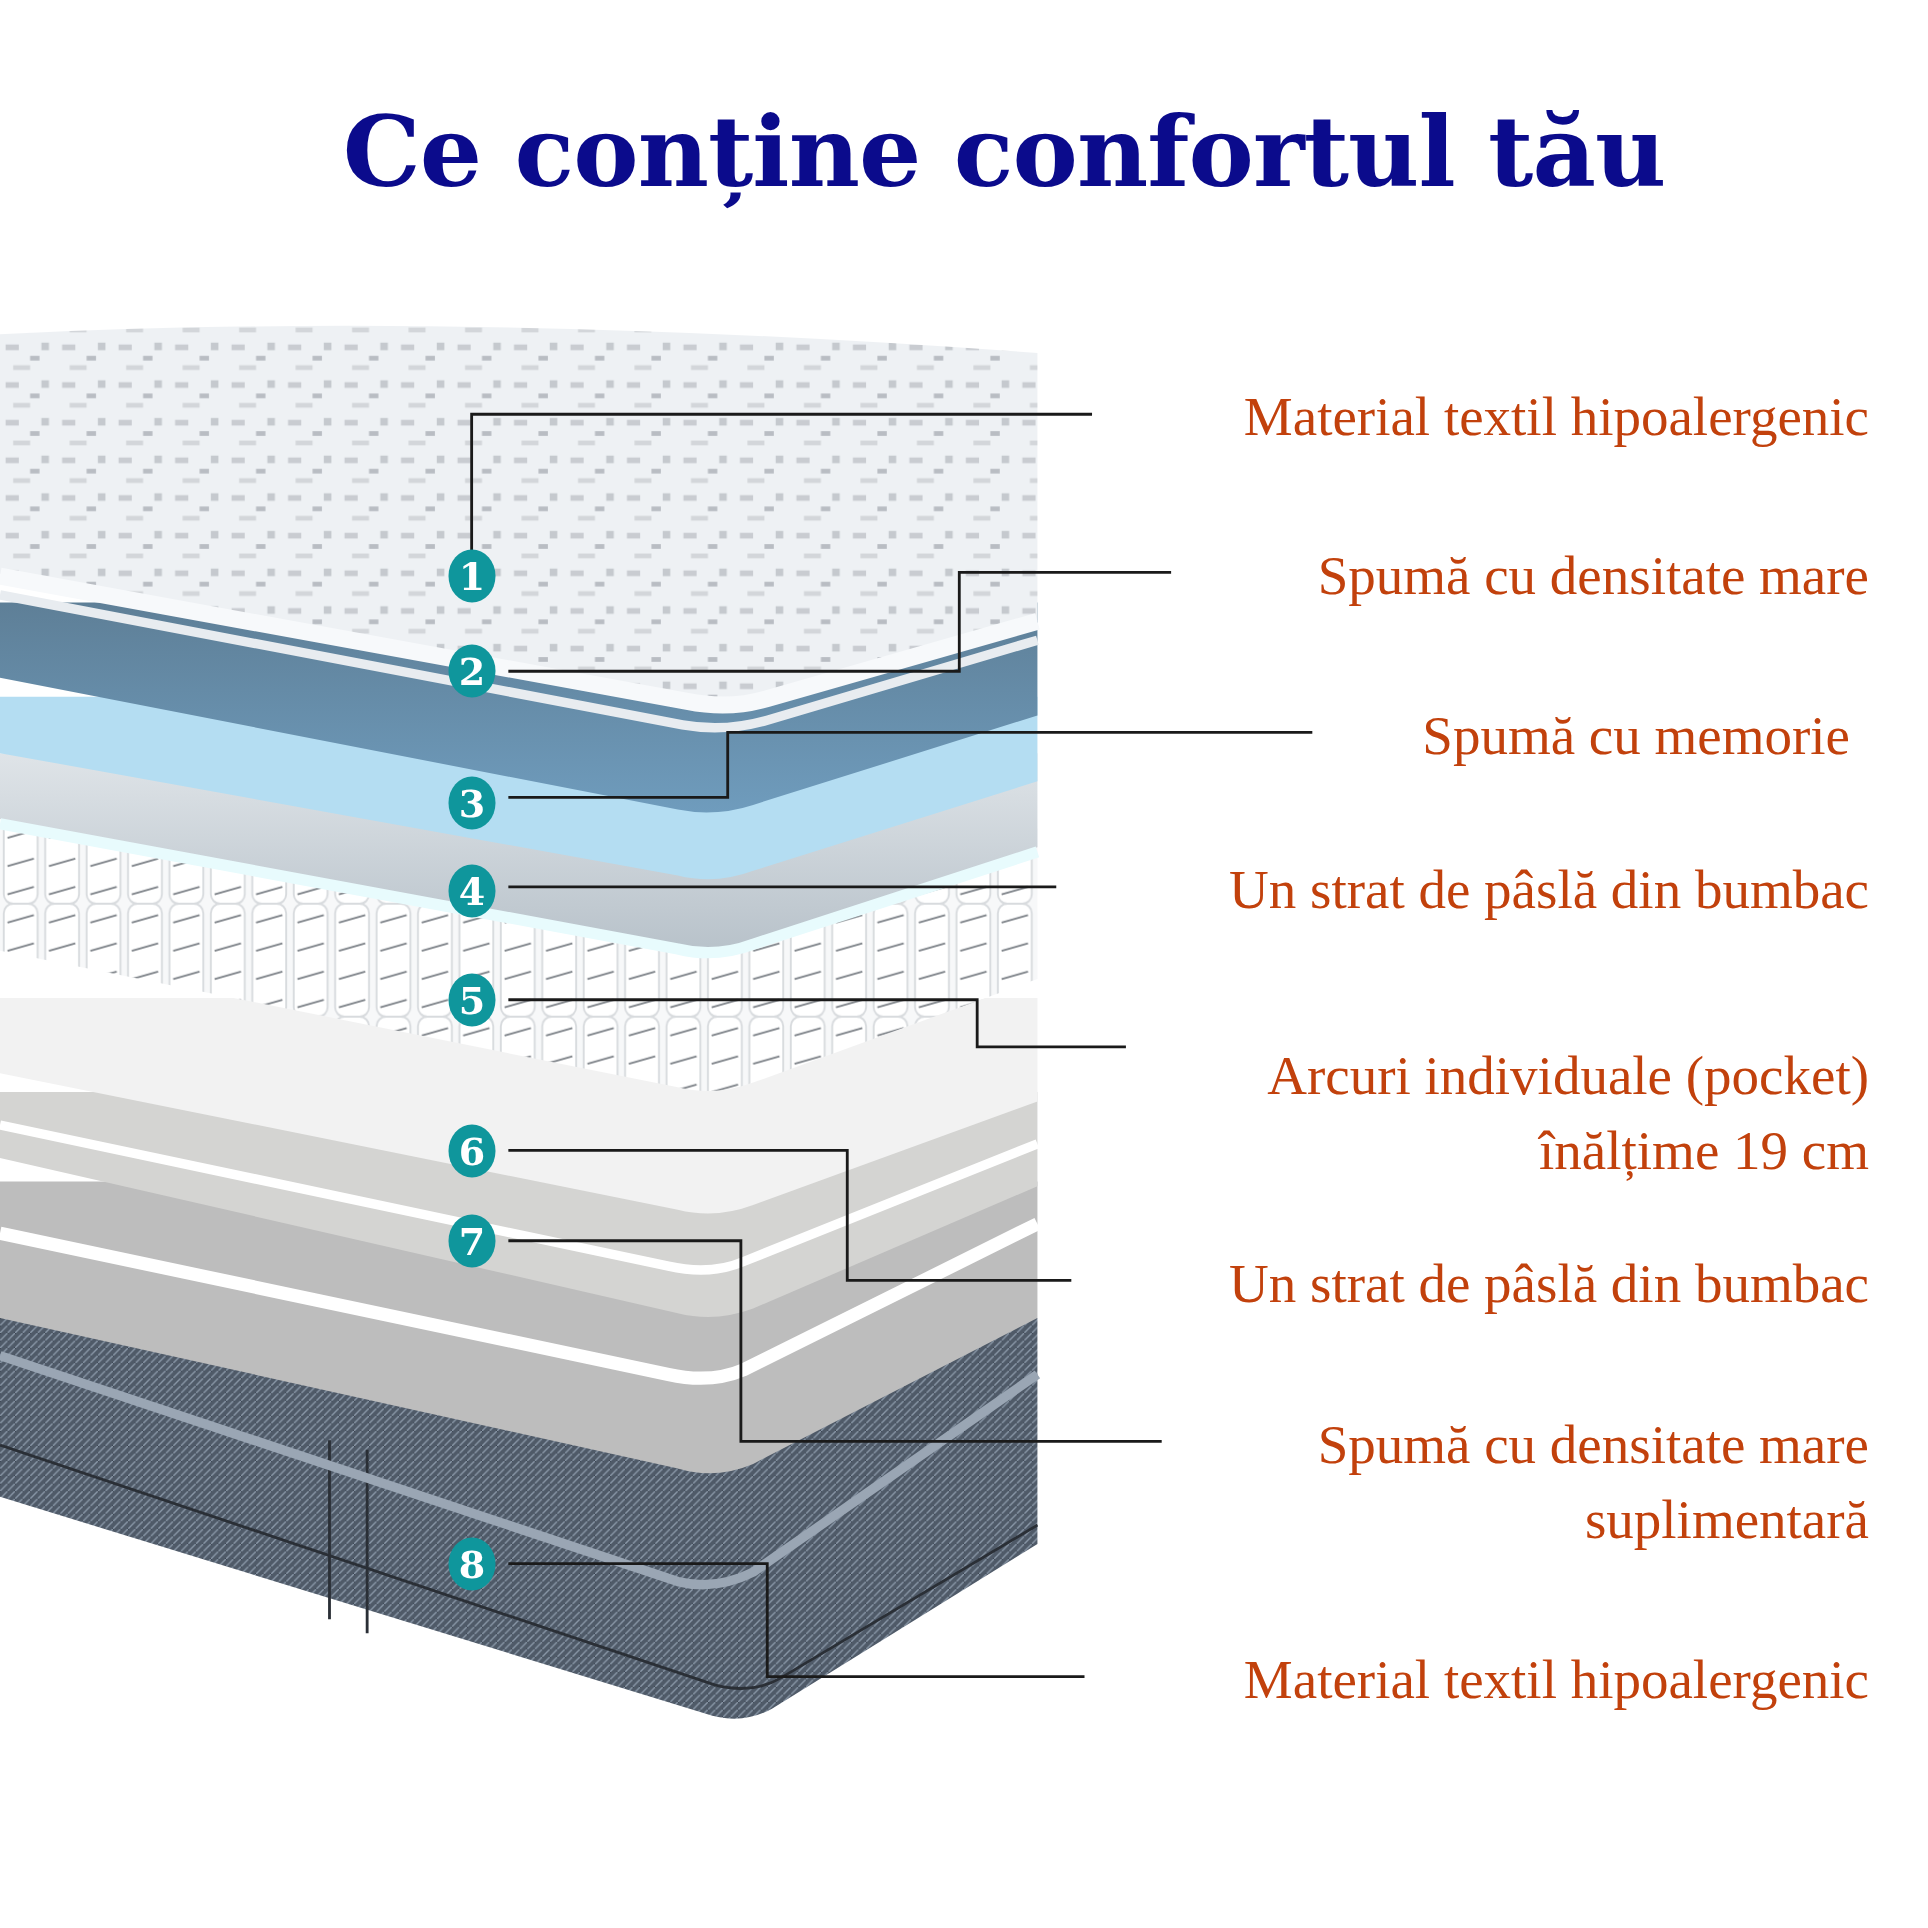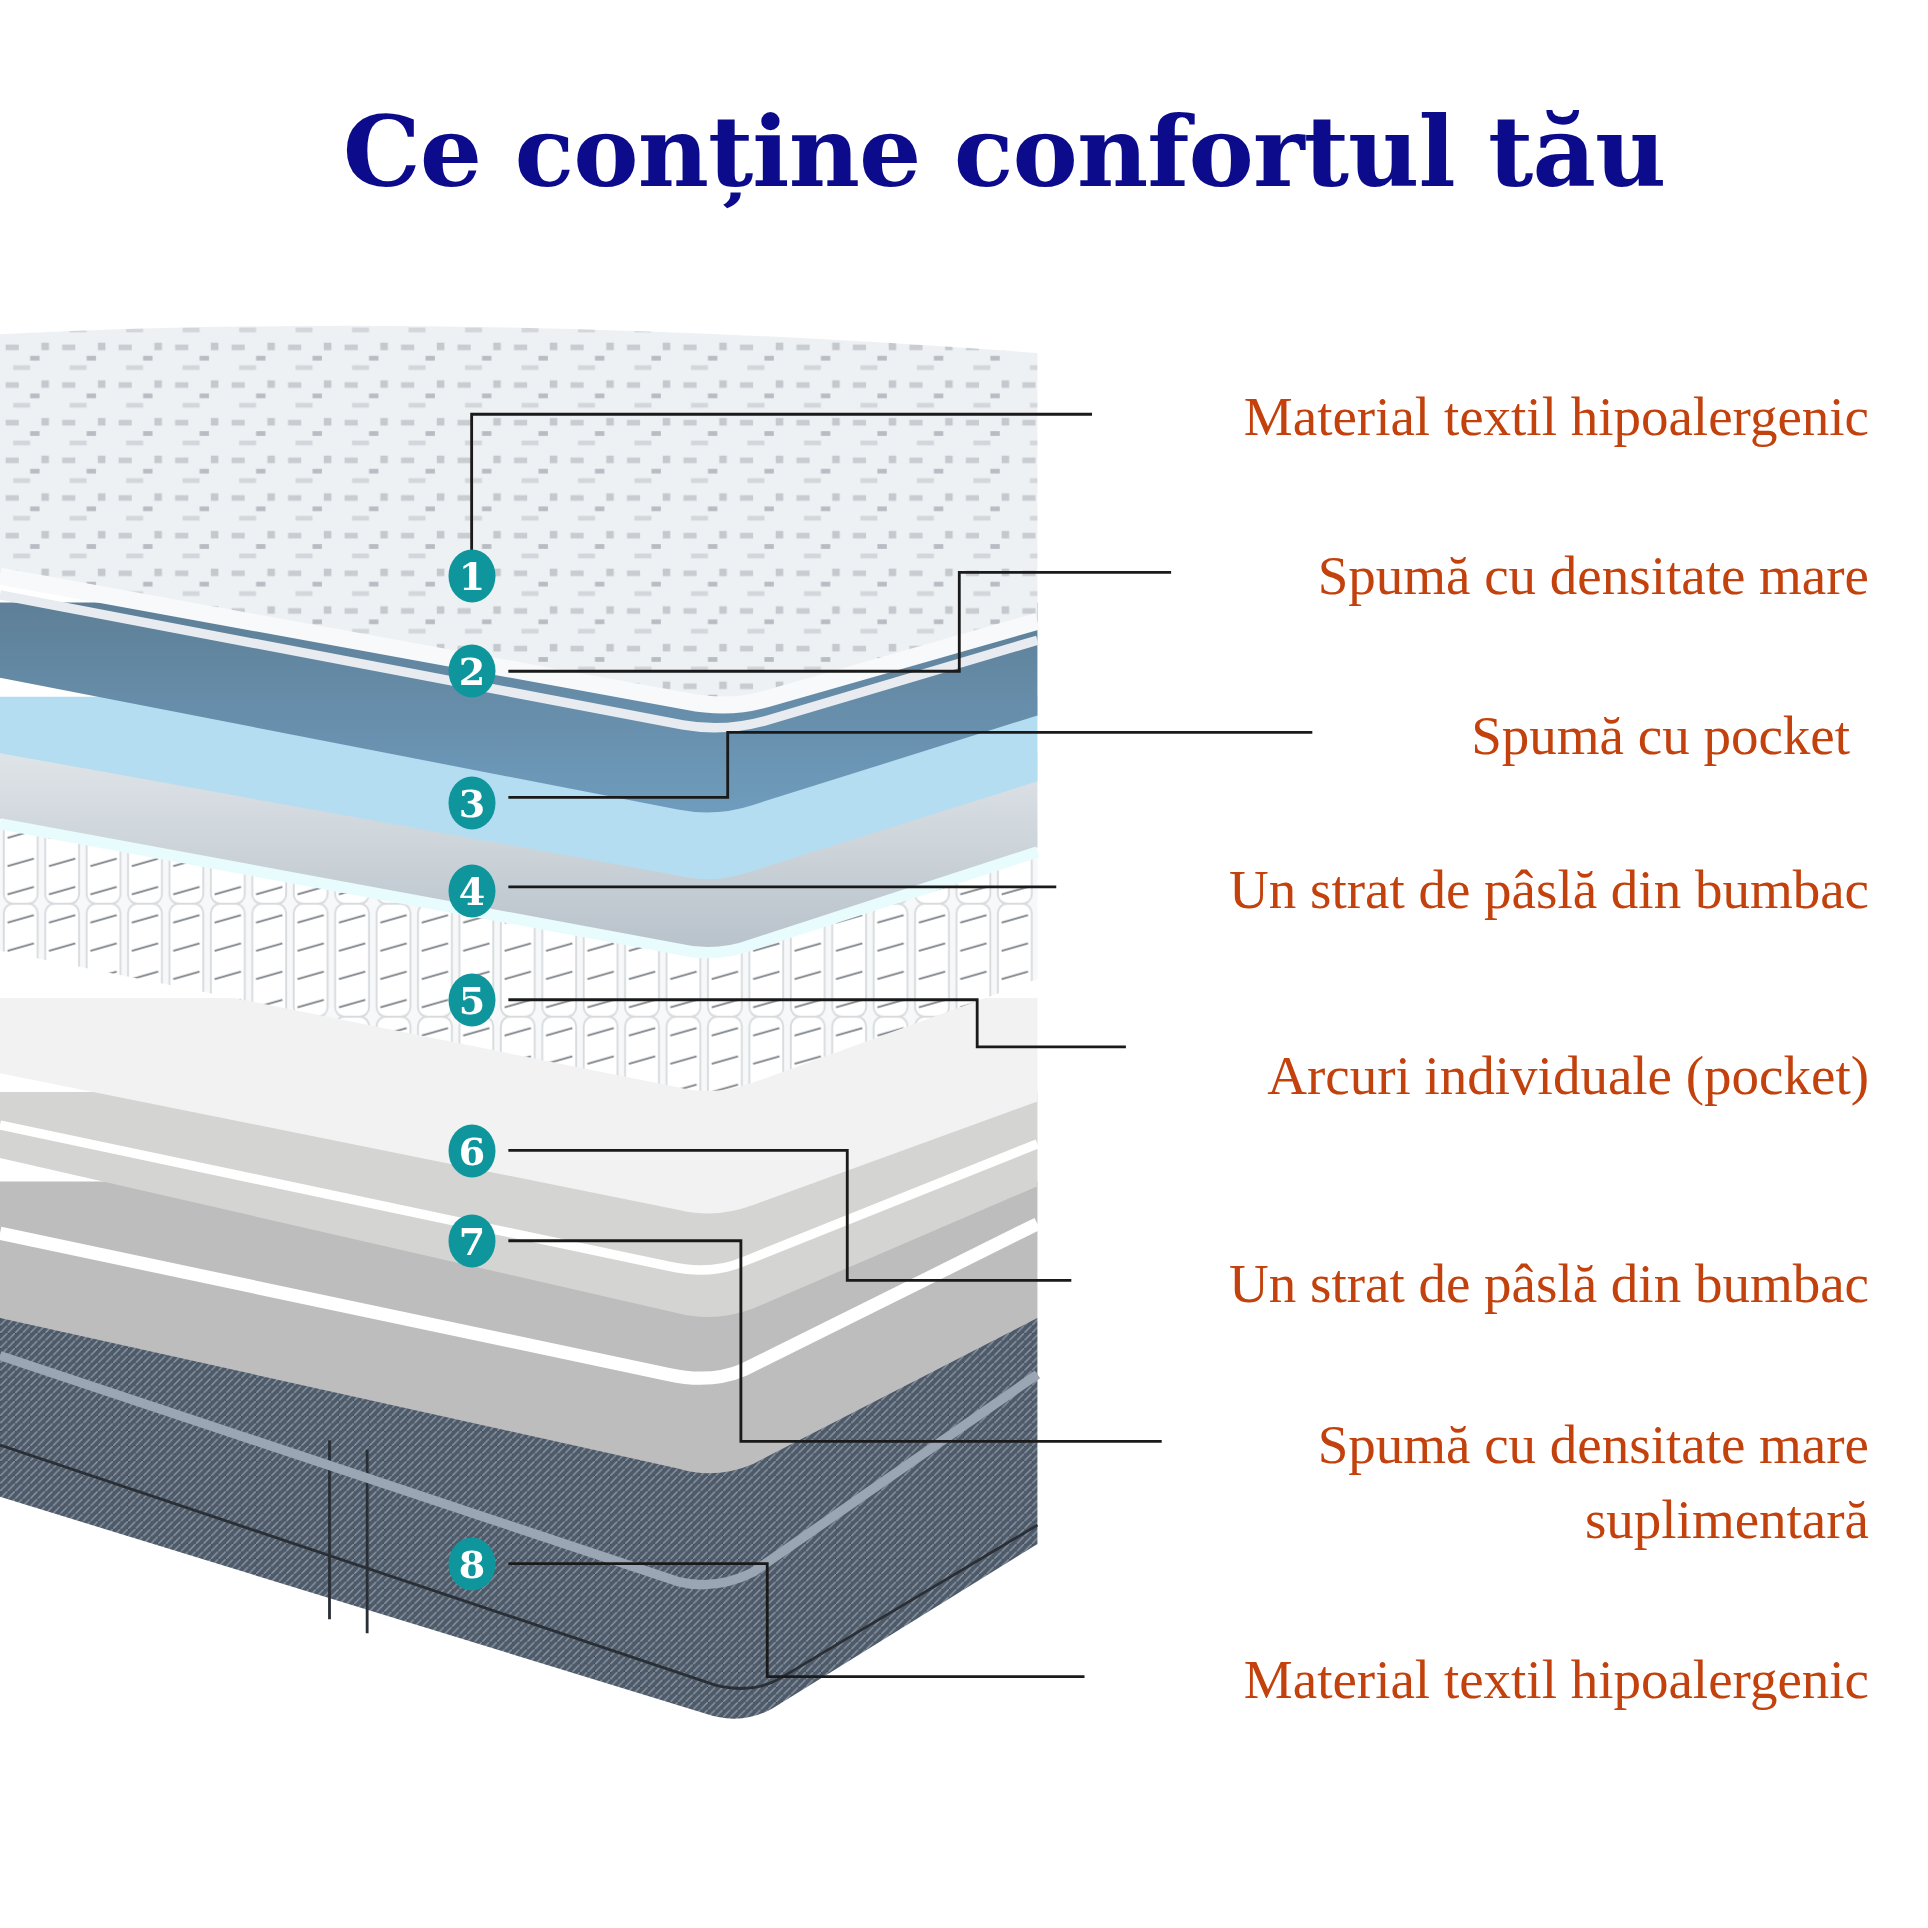--- a/index.html
+++ b/index.html
@@ -84,19 +84,19 @@
 <div class="badge" style="left:472px;top:671px;">2</div>
 <div class="badge" style="left:472px;top:803px;">3</div>
 <div class="badge" style="left:472px;top:891px;">4</div>
 <div class="badge" style="left:472px;top:1000px;">5</div>
 <div class="badge" style="left:472px;top:1151px;">6</div>
 <div class="badge" style="left:472px;top:1241px;">7</div>
 <div class="badge" style="left:472px;top:1564px;">8</div>
 
 <div class="label" style="top:379px;"><span>Material textil hipoalergenic</span></div>
 <div class="label" style="top:538px;"><span>Spumă cu densitate mare</span></div>
-<div class="label" style="top:698px;right:78px;"><span>Spumă cu pocket</span></div>
+<div class="label" style="top:698px;right:78px;"><span>Spumă cu memorie</span></div>
 <div class="label" style="top:852px;"><span>Un strat de pâslă din bumbac</span></div>
-<div class="label" style="top:1012px;margin-top:26px;"><span>Arcuri individuale (pocket)</span><br></div>
+<div class="label" style="top:1012px;margin-top:26px;"><span>Arcuri individuale (pocket)</span><br><span>înălțime 19 cm</span></div>
 <div class="label" style="top:1246px;"><span>Un strat de pâslă din bumbac</span></div>
 <div class="label" style="top:1407px;"><span>Spumă cu densitate mare</span><br><span>suplimentară</span></div>
 <div class="label" style="top:1642px;"><span>Material textil hipoalergenic</span></div>
 
 
 </body></html>

